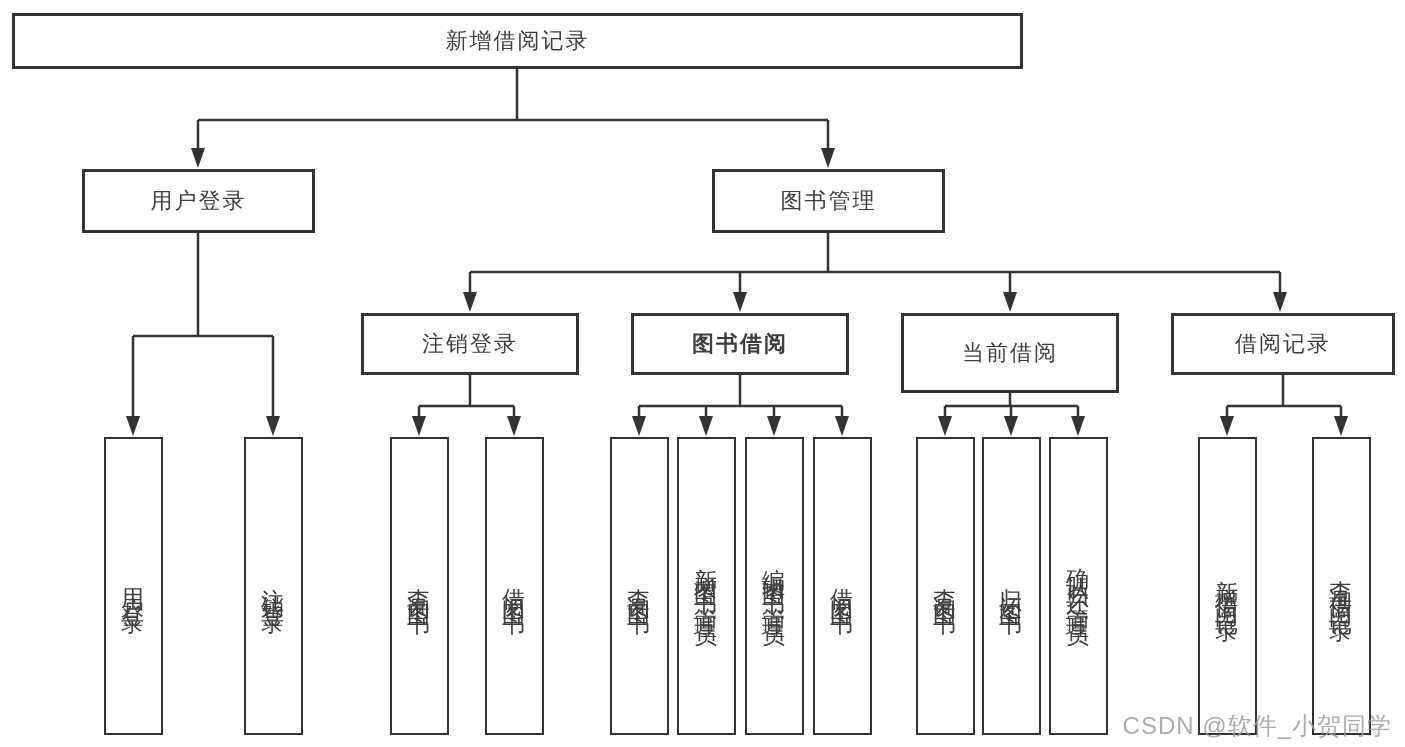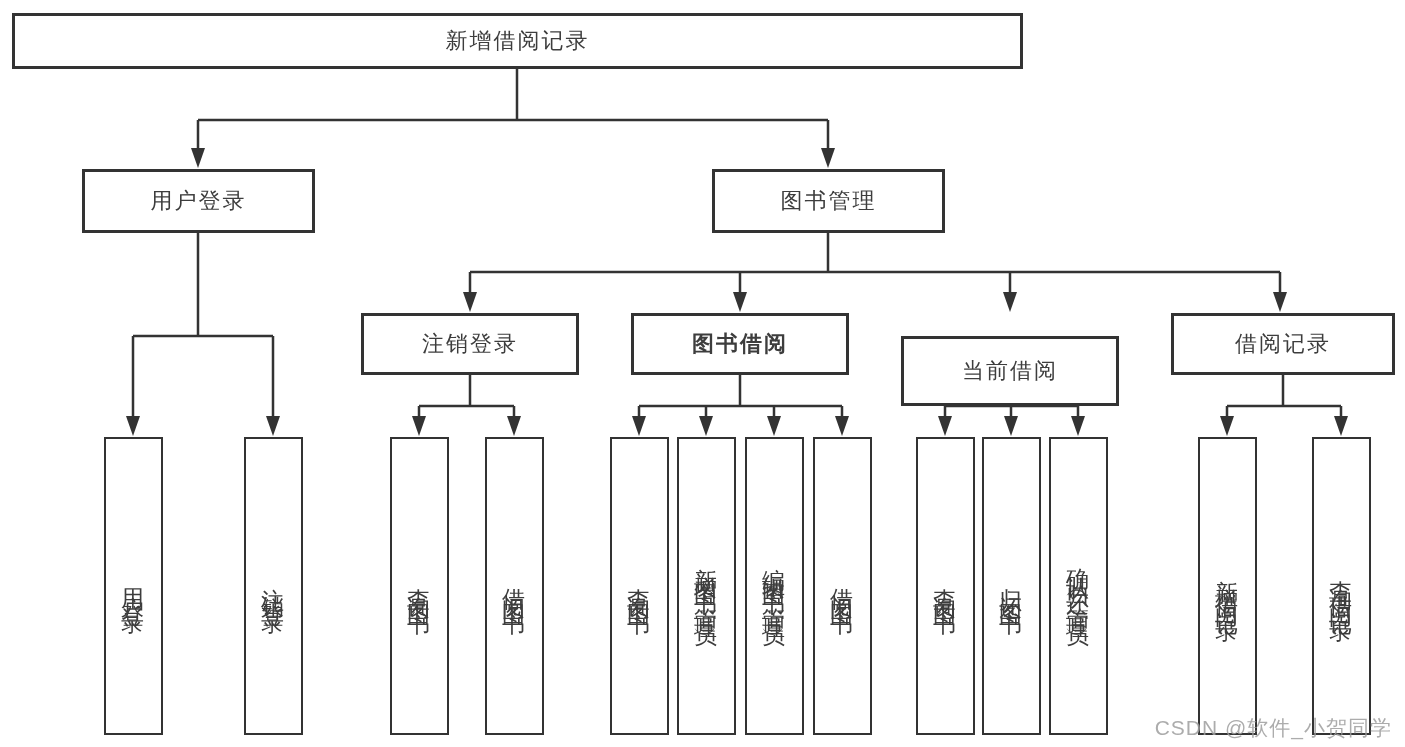--- a/index.html
+++ b/index.html
@@ -37,21 +37,21 @@
     text-orientation: mixed;
     font-size: 23px;
     letter-spacing: 8px;
     white-space: normal;
   }
   #watermark {
     position: absolute;
     right: 13px;
     bottom: 5px;
     z-index: 10;
-    font-size: 21px;
+    font-size: 24px;
     letter-spacing: 1px;
     color: #9e9e9e;
     opacity: 0.85;
   }
 </style>
 </head>
 <body>
 
 <div id="canvas">
 
@@ -95,21 +95,21 @@
     </g>
   </svg>
 
   <div class="node" style="left:12px; top:13px; width:1011px; height:56px;">新增借阅记录</div>
 
   <div class="node" style="left:82px; top:169px; width:233px; height:64px;">用户登录</div>
   <div class="node" style="left:712px; top:169px; width:233px; height:64px;">图书管理</div>
 
   <div class="node" style="left:361px; top:313px; width:218px; height:62px;">注销登录</div>
   <div class="node" style="left:631px; top:313px; width:218px; height:62px;font-weight:bold;">图书借阅</div>
-  <div class="node" style="left:901px; top:313px; width:218px; height:70px;margin-top:23px;">当前借阅</div>
+  <div class="node" style="left:901px; top:313px; width:218px; height:80px;">当前借阅</div>
   <div class="node" style="left:1171px; top:313px; width:224px; height:62px;">借阅记录</div>
 
   <div class="node leaf" style="left:104px; top:437px; width:59px; height:298px;">用户登录</div>
   <div class="node leaf" style="left:244px; top:437px; width:59px; height:298px;">注销登录</div>
 
   <div class="node leaf" style="left:390px; top:437px; width:59px; height:298px;">查询图书</div>
   <div class="node leaf" style="left:485px; top:437px; width:59px; height:298px;">借阅图书</div>
 
   <div class="node leaf" style="left:610px; top:437px; width:59px; height:298px;">查询图书</div>
   <div class="node leaf" style="left:677px; top:437px; width:59px; height:298px;">新增图书（管理员）</div>

